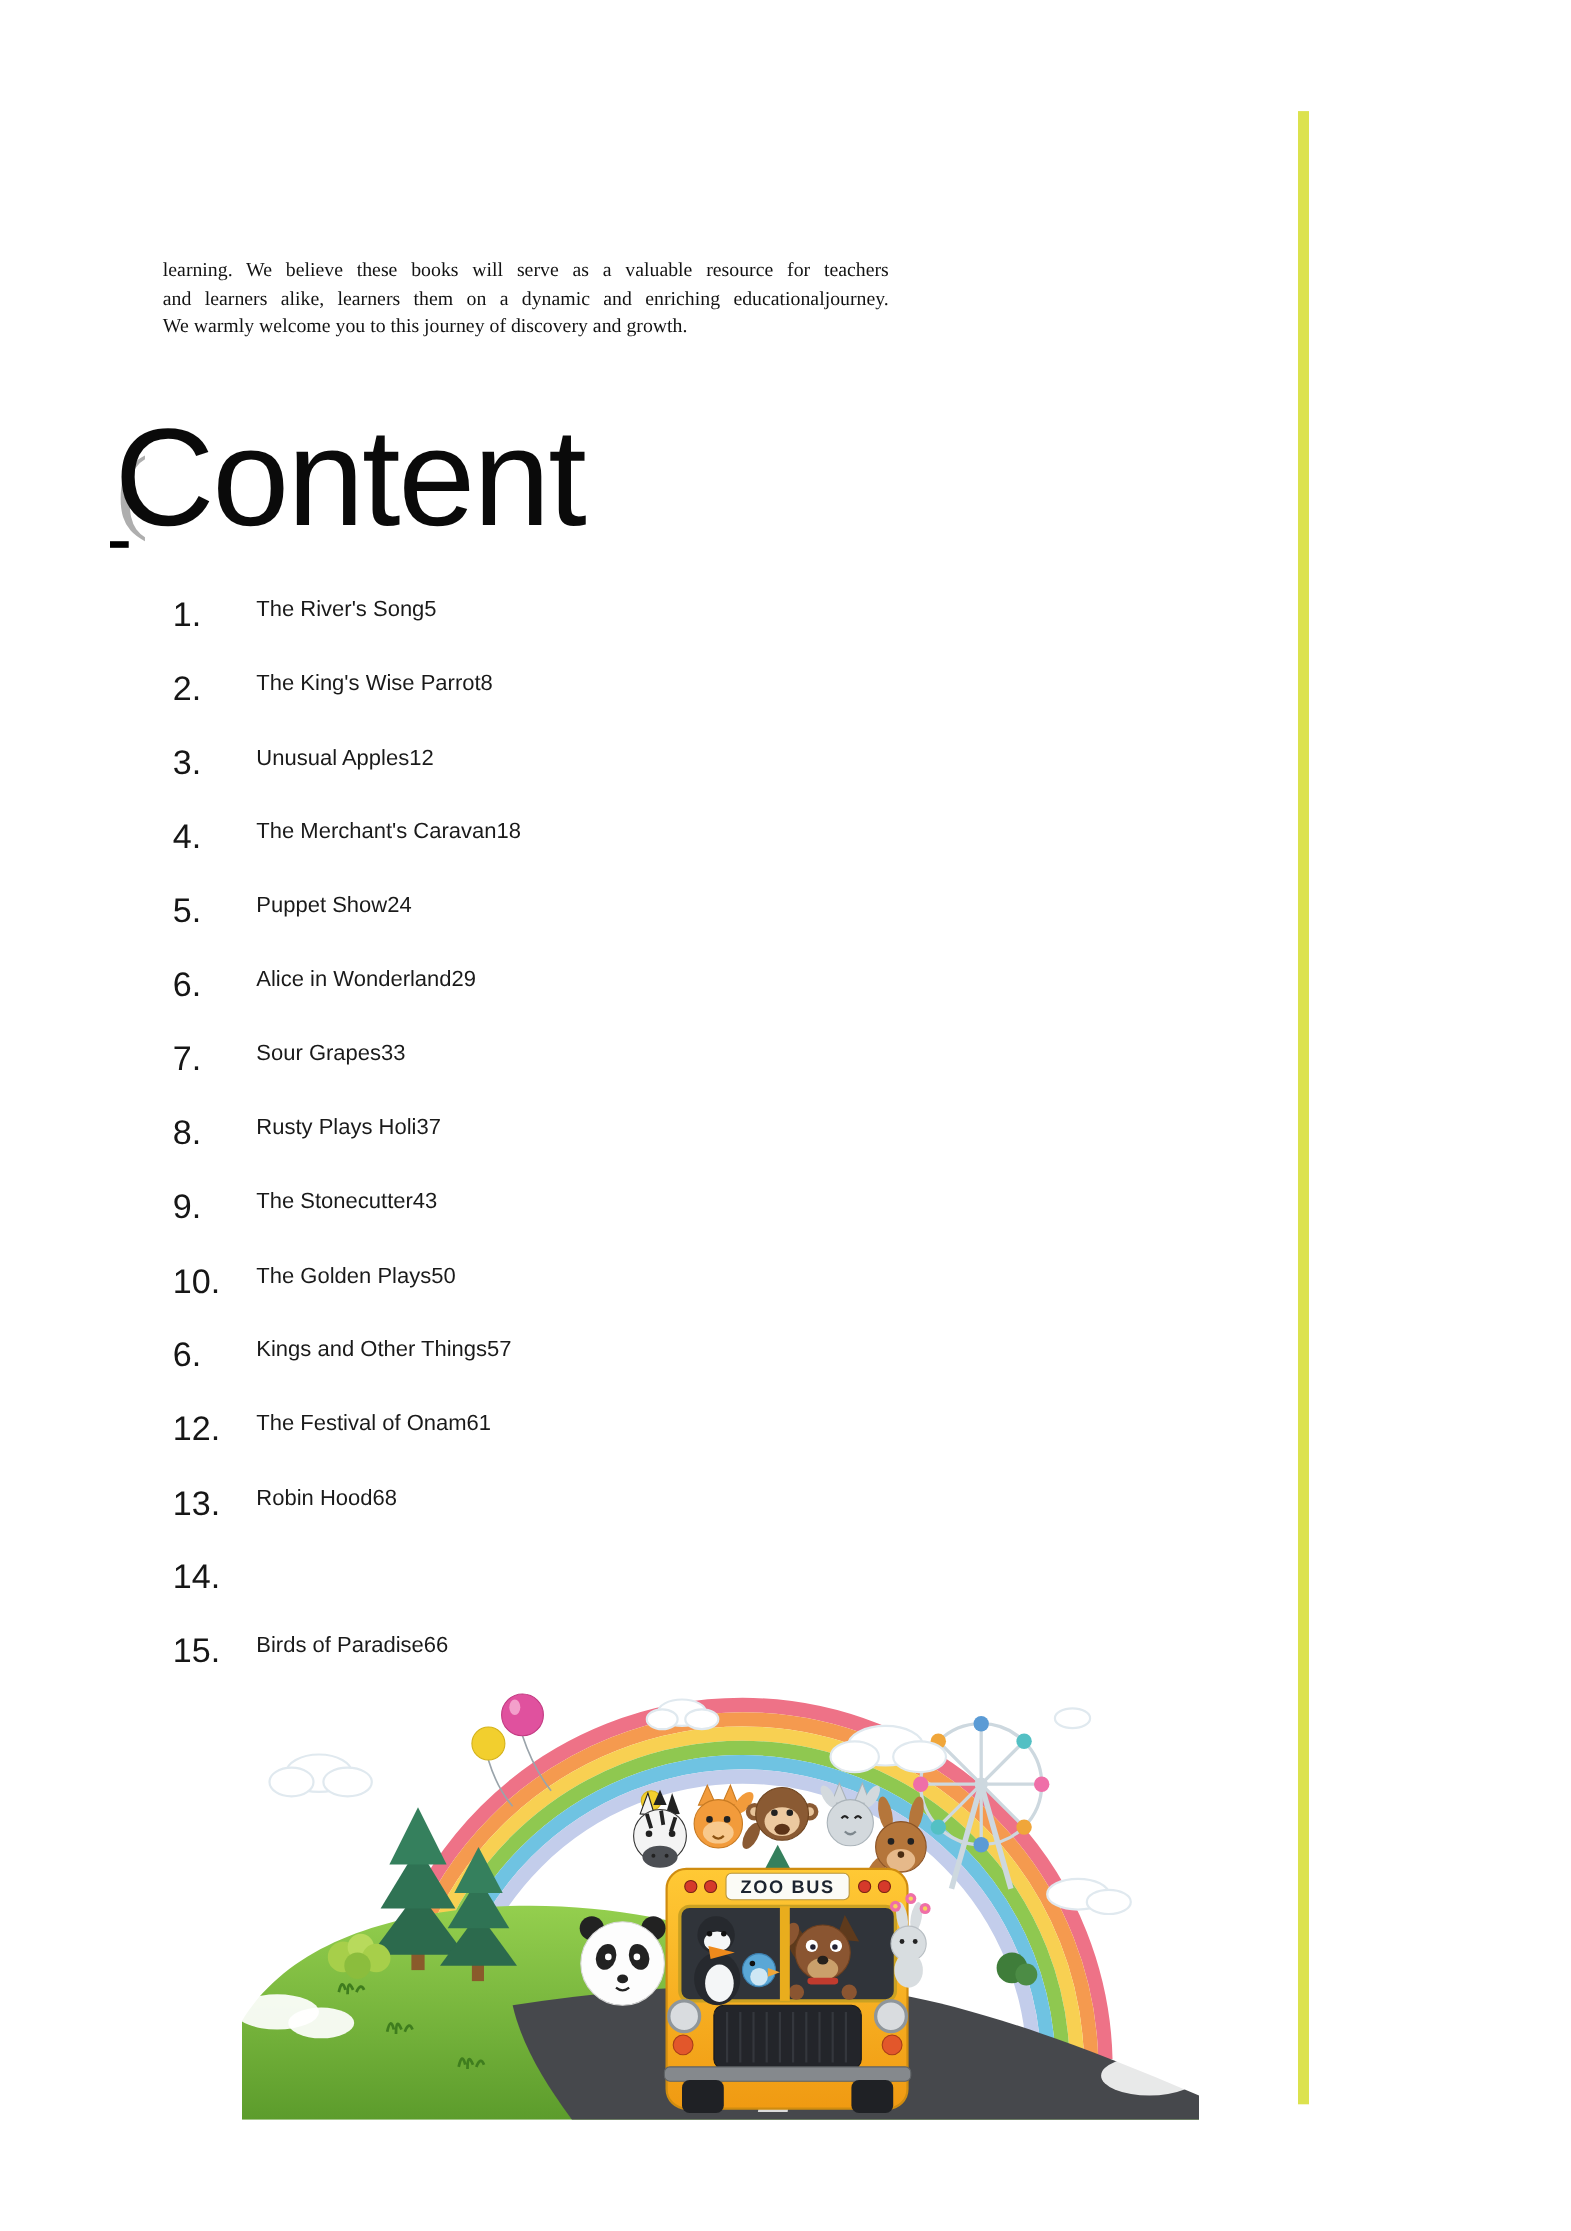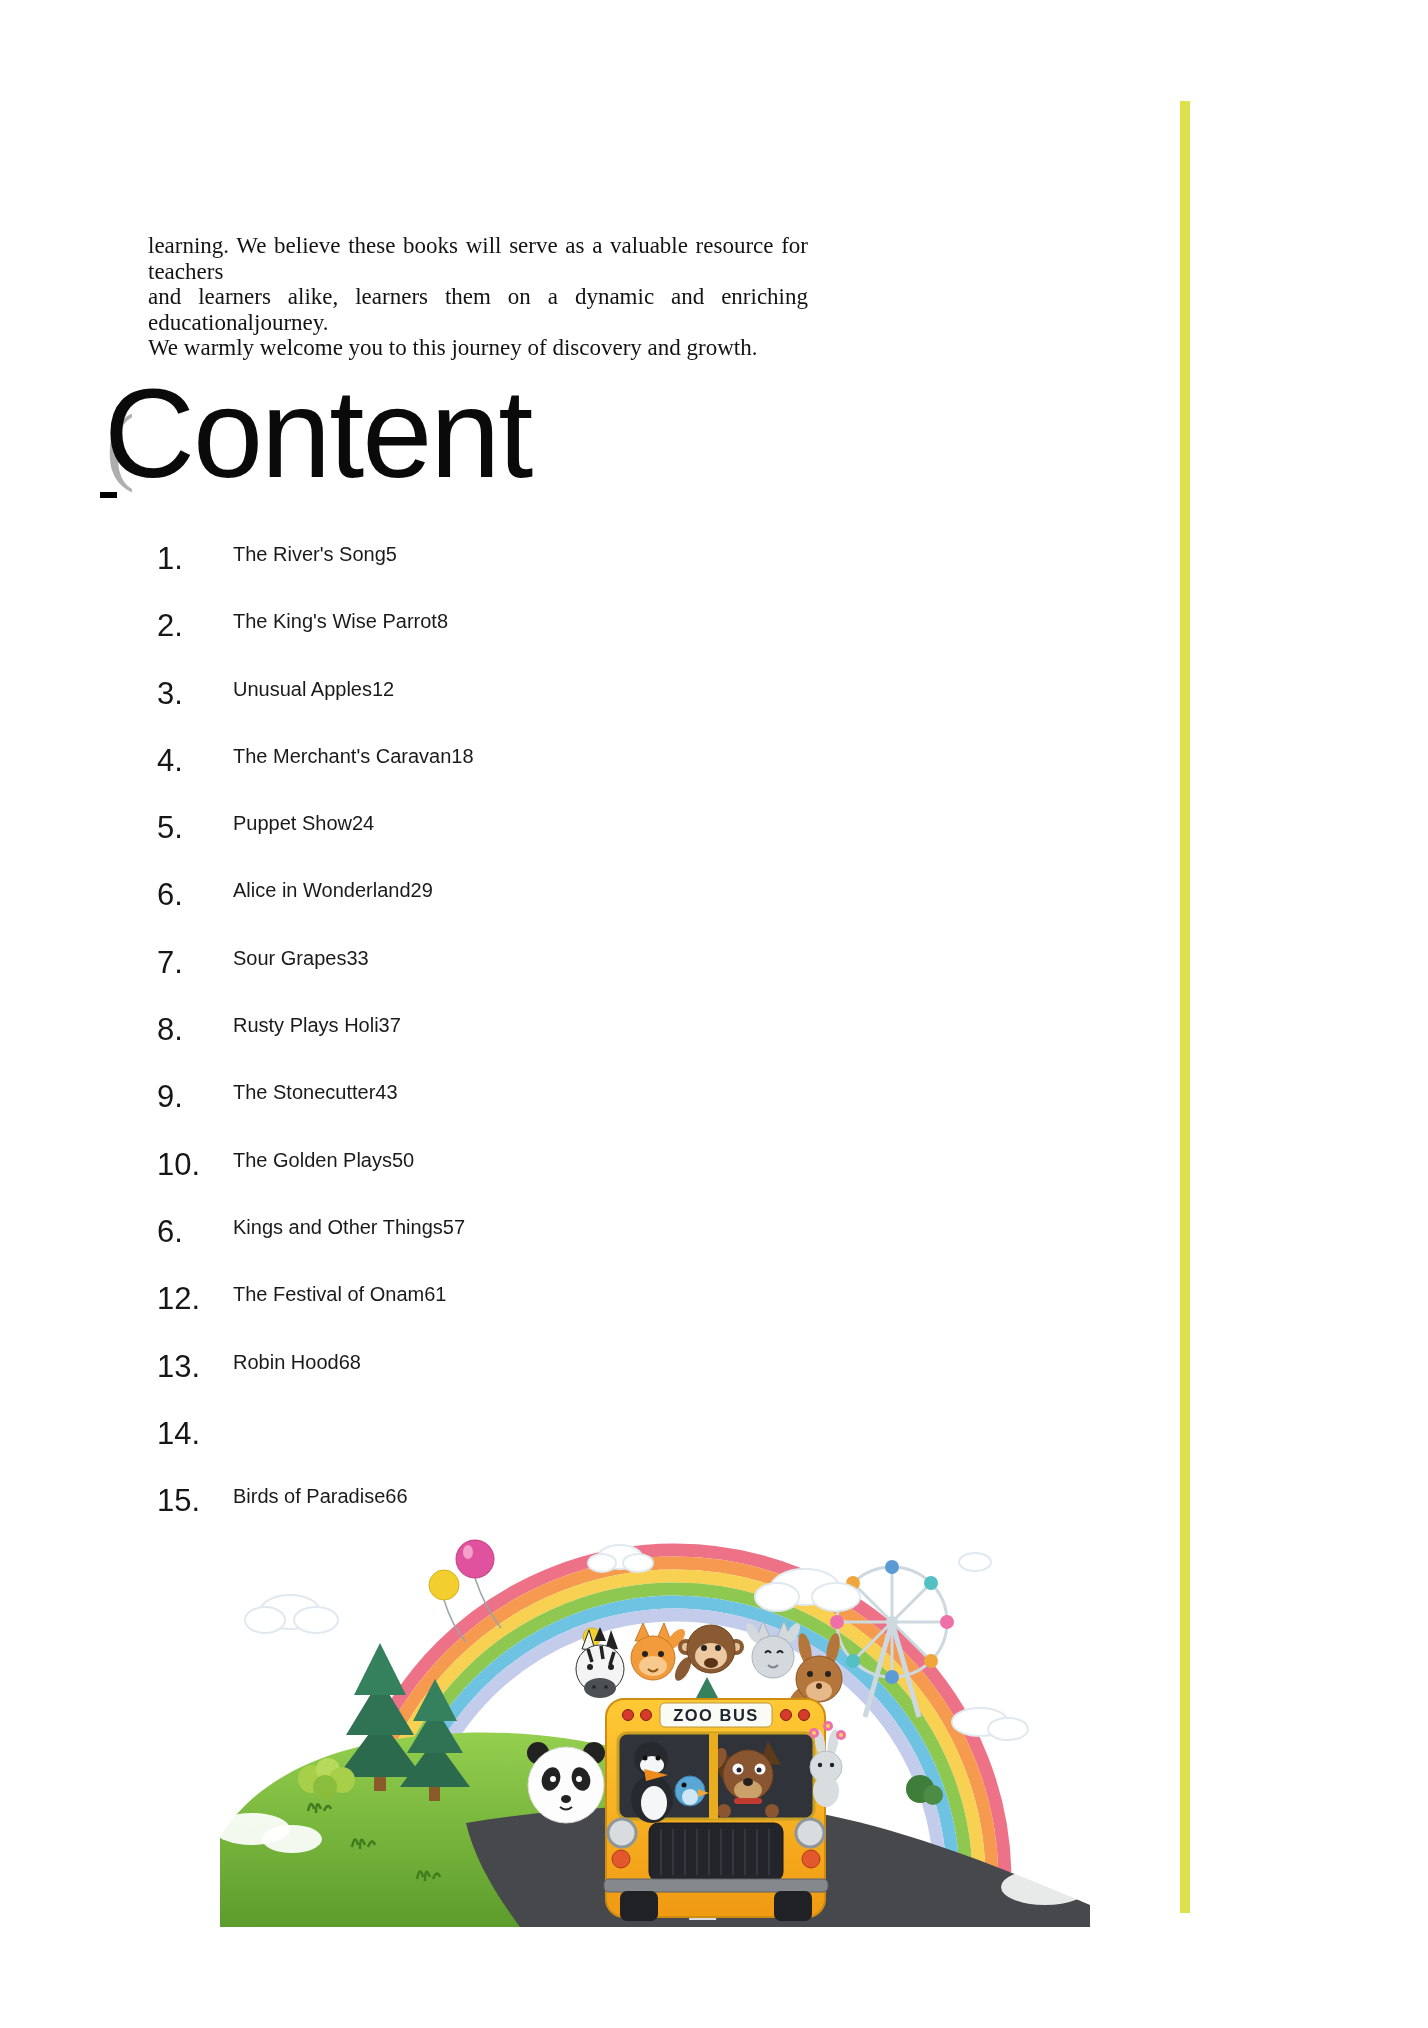--- a/index.html
+++ b/index.html
@@ -1,21 +1,21 @@
 <!DOCTYPE html>
 <html><head>
 <meta charset="utf-8">
 <style>
   html,body{margin:0;padding:0;background:#ffffff;}
   .page{position:relative;width:1428px;height:2028px;background:#ffffff;overflow:hidden;
         font-family:"Liberation Sans",sans-serif;color:#111;}
 
   
   .intro{position:absolute;left:148px;top:233px;width:660px;
-         font-family:"Liberation Serif",serif;font-size:23px;line-height:25.5px;color:#131313;}
+         font-family:"Liberation Serif",serif;font-size:18px;line-height:25.5px;color:#131313;}
   .intro .jline{text-align:justify;text-align-last:justify;}
   .intro .lline{text-align:left;}
 
   
   .heading{position:absolute;left:104px;top:368px;font-size:126px;line-height:1.05;
            letter-spacing:-2px;color:#0a0a0a;font-weight:400;}
   .heading-paren{position:absolute;left:106px;top:402px;font-family:"Liberation Serif",serif;
                  font-size:86px;color:#aeaeae;line-height:1;}
   .heading-dash{position:absolute;left:100px;top:492px;width:17px;height:6px;background:#000;}
 

